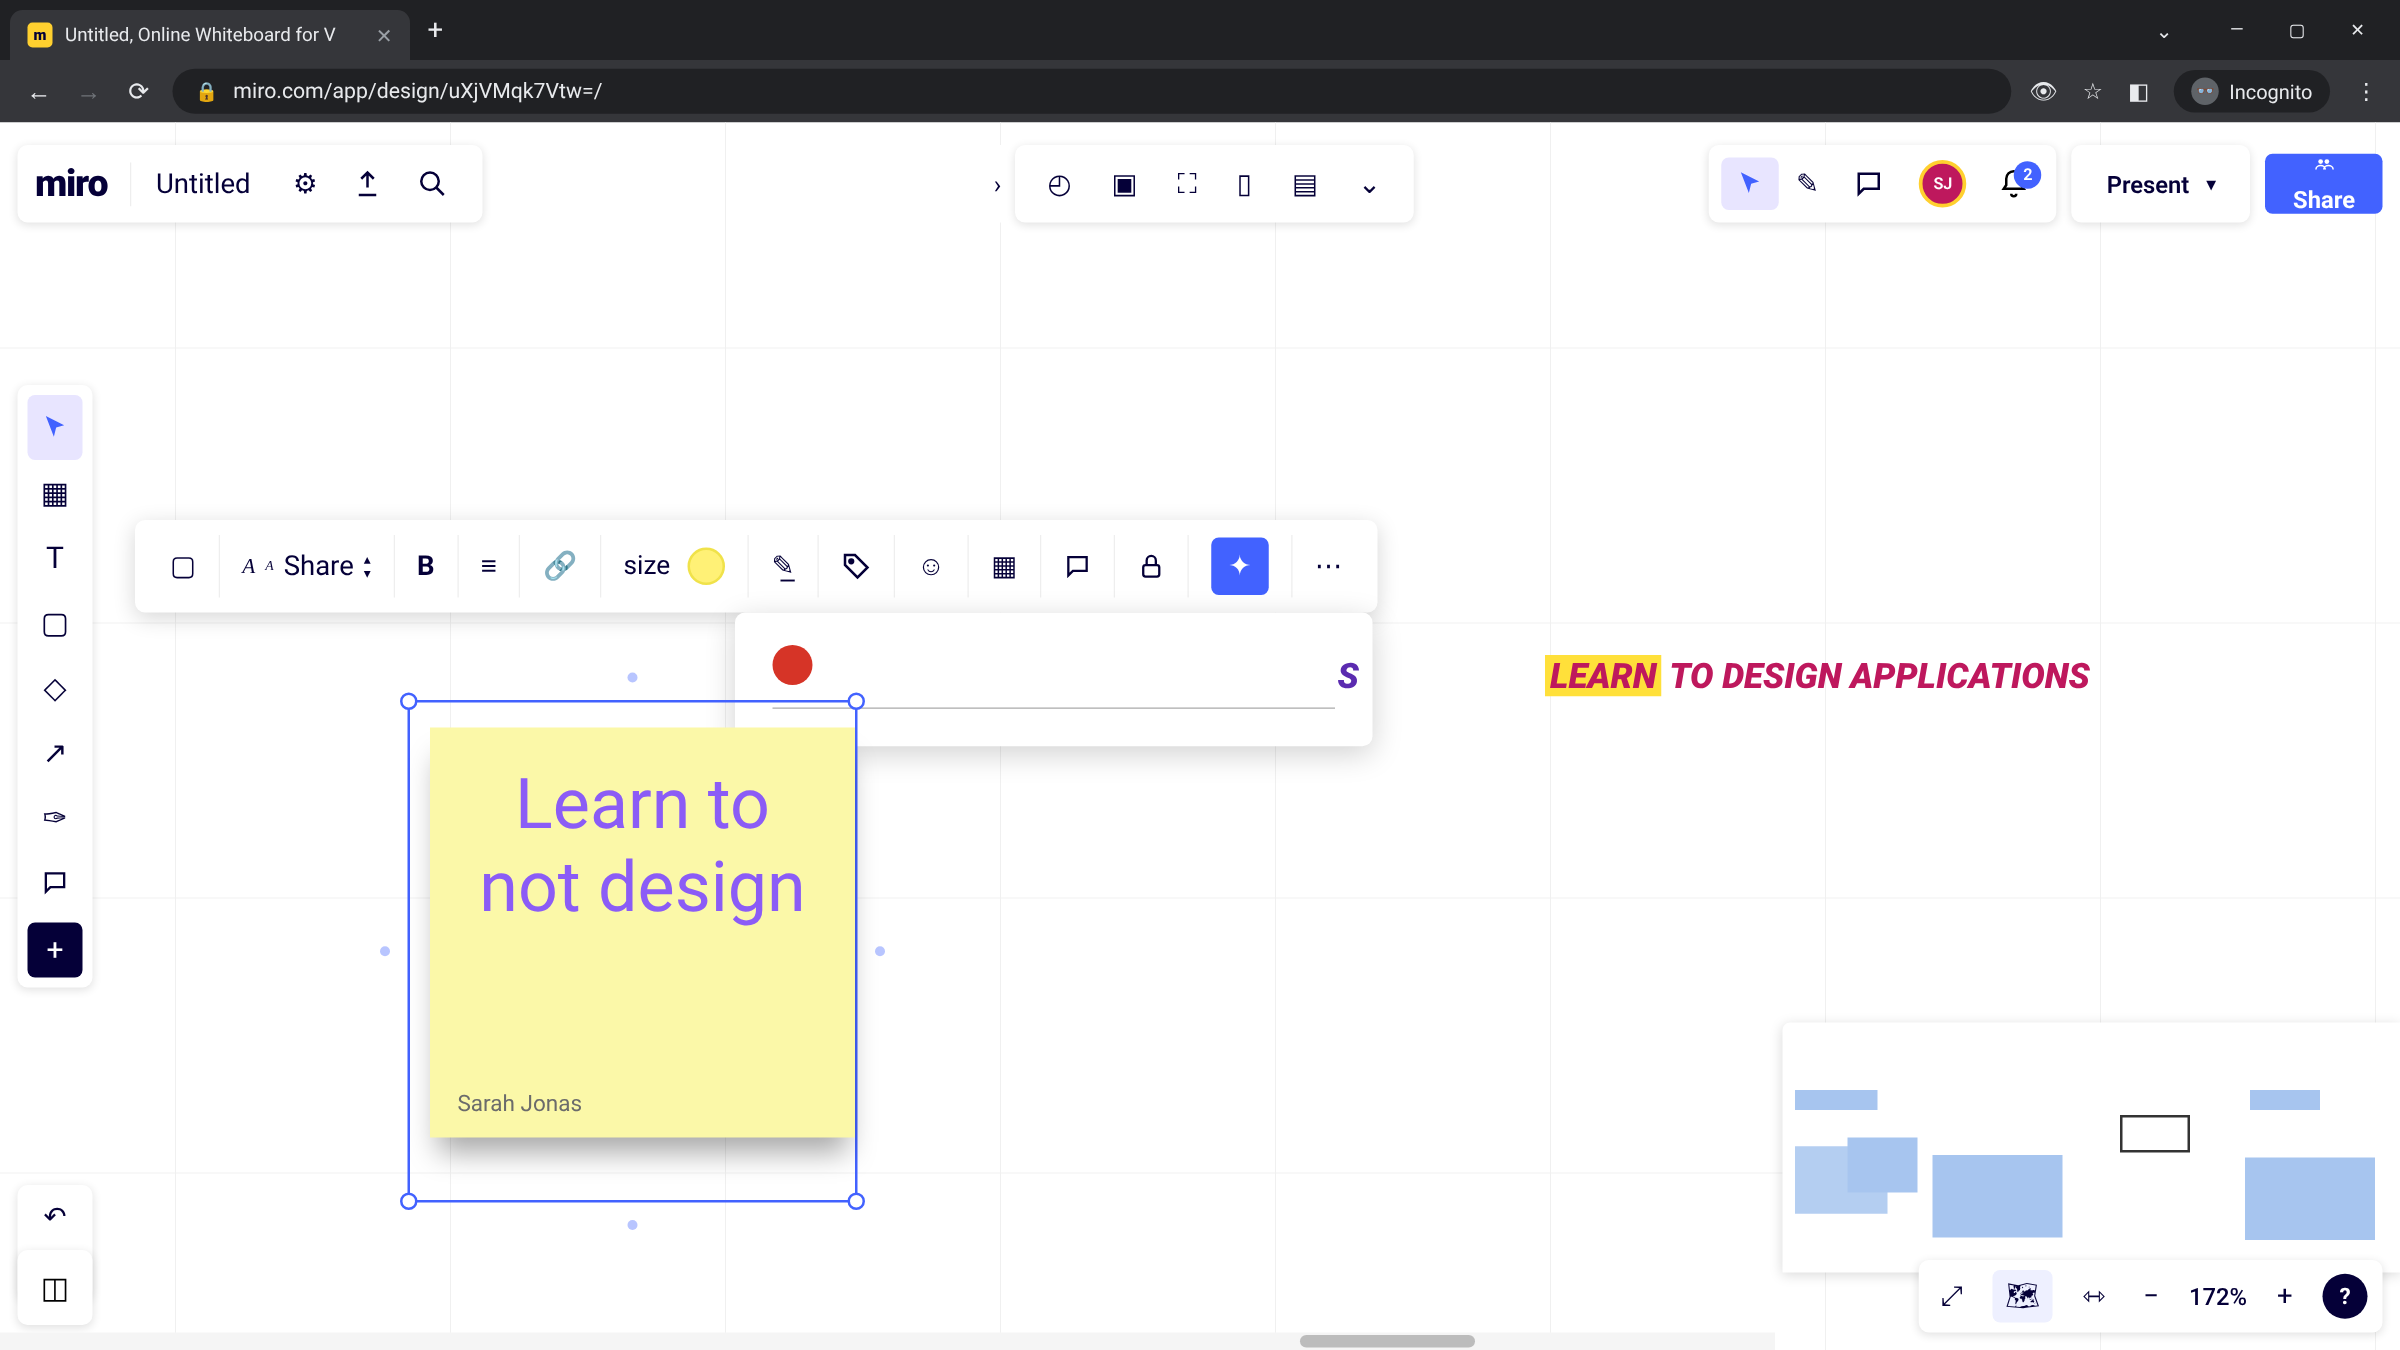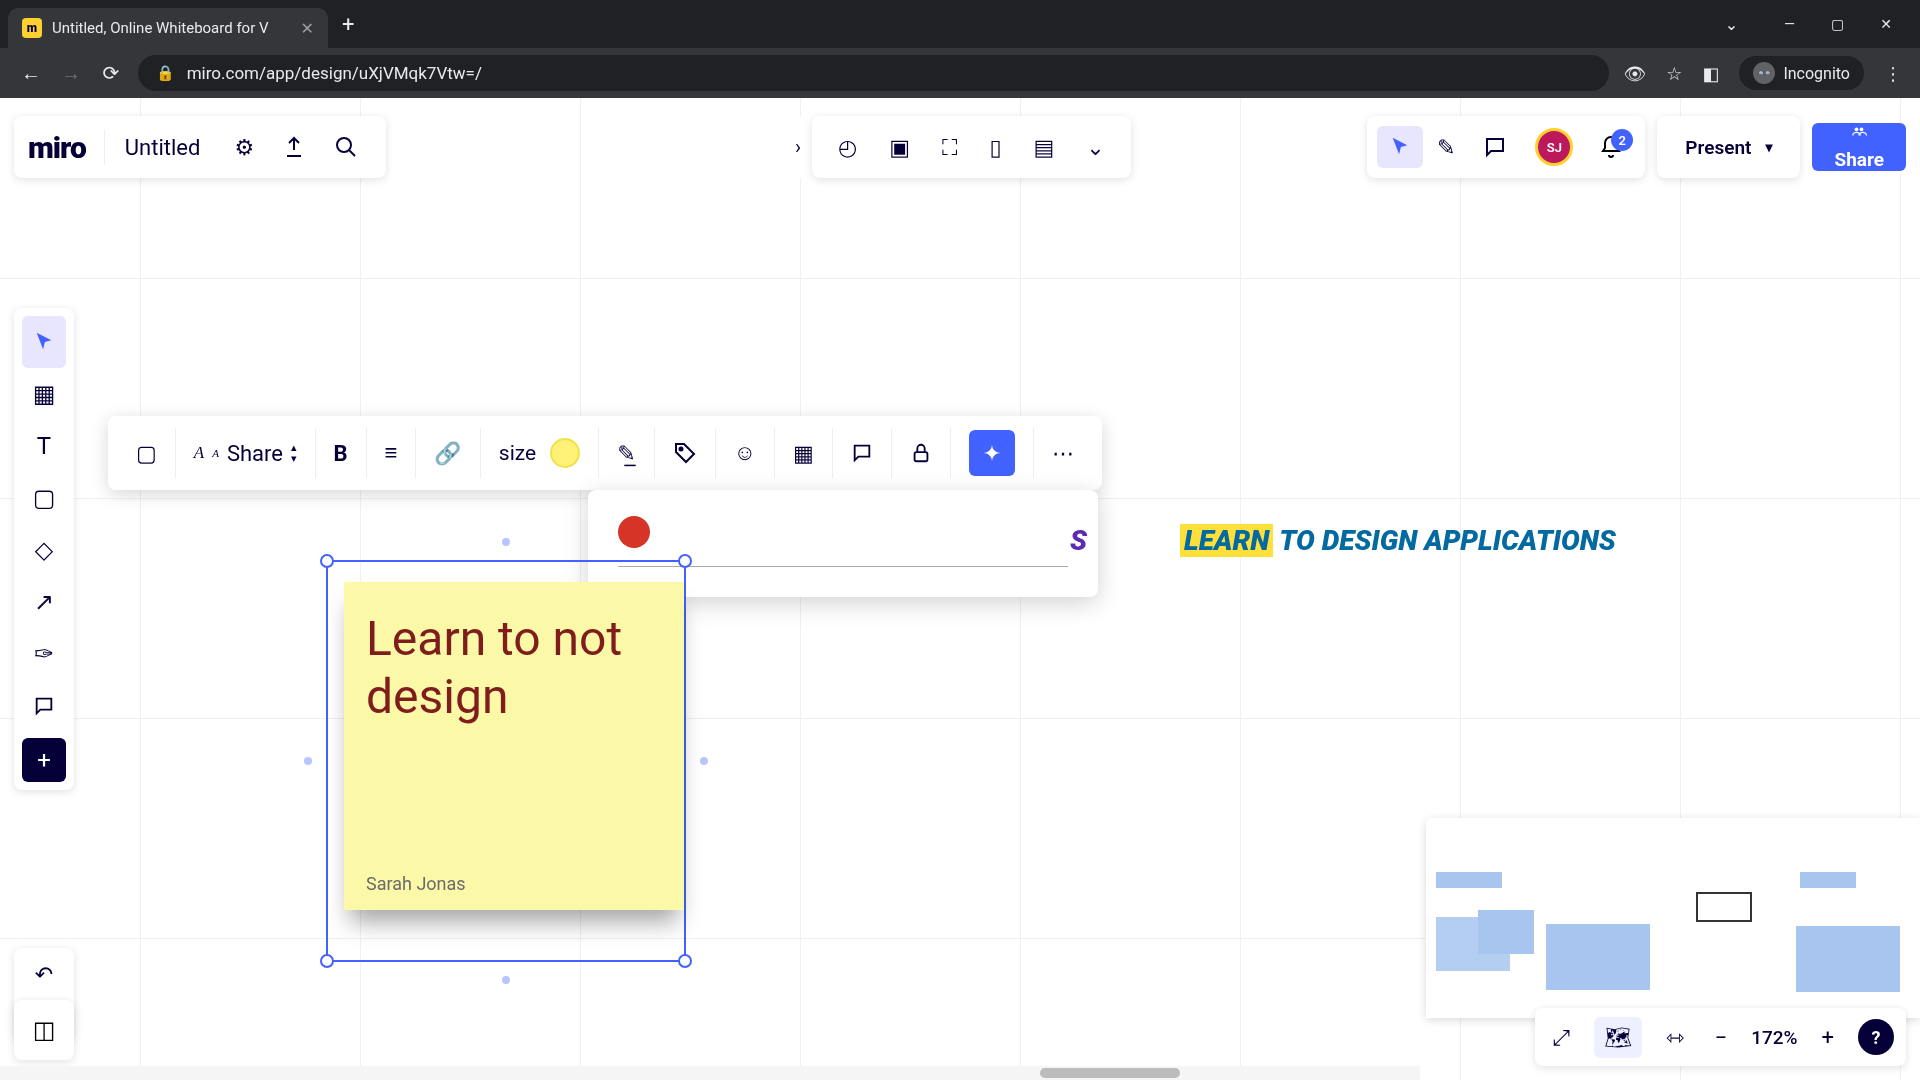--- a/index.html
+++ b/index.html
@@ -77,26 +77,26 @@
   .tag-input { flex:1; border:none; outline:none; font-size:22px; color:#050038; background:transparent;}
   .tag-input::placeholder { color:#9b9ba8;}
   
   
   .sticky-sel { position:absolute; top: 462px; left: 326px; width: 360px; height: 402px; border:2px solid #4262ff;}
   .sel-handle { position:absolute; width:14px; height:14px; background:#fff; border:2px solid #4262ff; border-radius:50%;}
   .sh-tl { top:-8px; left:-8px;} .sh-tr{top:-8px; right:-8px;} .sh-bl{bottom:-8px; left:-8px;} .sh-br{bottom:-8px; right:-8px;}
   .side-dot { position:absolute; width:8px; height:8px; background:#b8c5ff; border-radius:50%;}
   .sd-t{top:-24px; left:50%; margin-left:-4px;} .sd-b{bottom:-24px; left:50%; margin-left:-4px;} .sd-l{left:-24px; top:50%; margin-top:-4px;} .sd-r{right:-24px; top:50%; margin-top:-4px;}
   .sticky { position:absolute; top: 484px; left: 344px; width:340px; height:328px; background:#fbf8a8; box-shadow: 0 18px 22px -6px rgba(0,0,0,.35); padding: 28px 22px;}
-  .sticky-text { font-size: 48px; line-height: 1.2; color:#7f1d1d; text-align:left; font-weight:400;}
+  .sticky-text { font-size: 56px; line-height: 1.2; color:#8b5cf6; text-align:center; font-weight:400;}
   .sticky-author { position:absolute; bottom: 16px; left: 22px; font-size:18px; color:#6b6b6b;}
   
   
   .canvas-text-a { position:absolute; top: 426px; left: 1070px; font-size:28px; font-weight:900; font-style:italic; color:#5b2bb0; letter-spacing:0px; text-transform:uppercase;}
-  .canvas-text-b { position:absolute; top: 426px; left: 1180px; font-size:28px; font-weight:900; font-style:italic; color:#0369a1; text-transform:uppercase;}
+  .canvas-text-b { position:absolute; top: 426px; left: 1236px; font-size:28px; font-weight:900; font-style:italic; color:#be185d; text-transform:uppercase;}
   .canvas-text-b .hl { background:#ffe03a; padding: 0 4px;}
   
   
   .minimap { position:absolute; bottom: 62px; right: 0; width: 494px; height: 200px; background:#fff; box-shadow: 0 2px 10px rgba(0,0,0,.15); border-radius: 6px 0 0 0;}
   .mm-shape { position:absolute; background:#a7c5ef;}
   .mm-viewport { position:absolute; border:2px solid #333; background:rgba(255,255,255,.6);}
   
   
   .zoom-bar { position:absolute; bottom: 14px; right: 14px; height: 58px; background:#fff; border-radius:8px; box-shadow: 0 2px 8px rgba(0,0,0,.12); display:flex; align-items:center; padding: 0 12px; gap: 18px;}
   .zb-item { font-size:22px; color:#050038; cursor:pointer; padding: 0 6px;}

